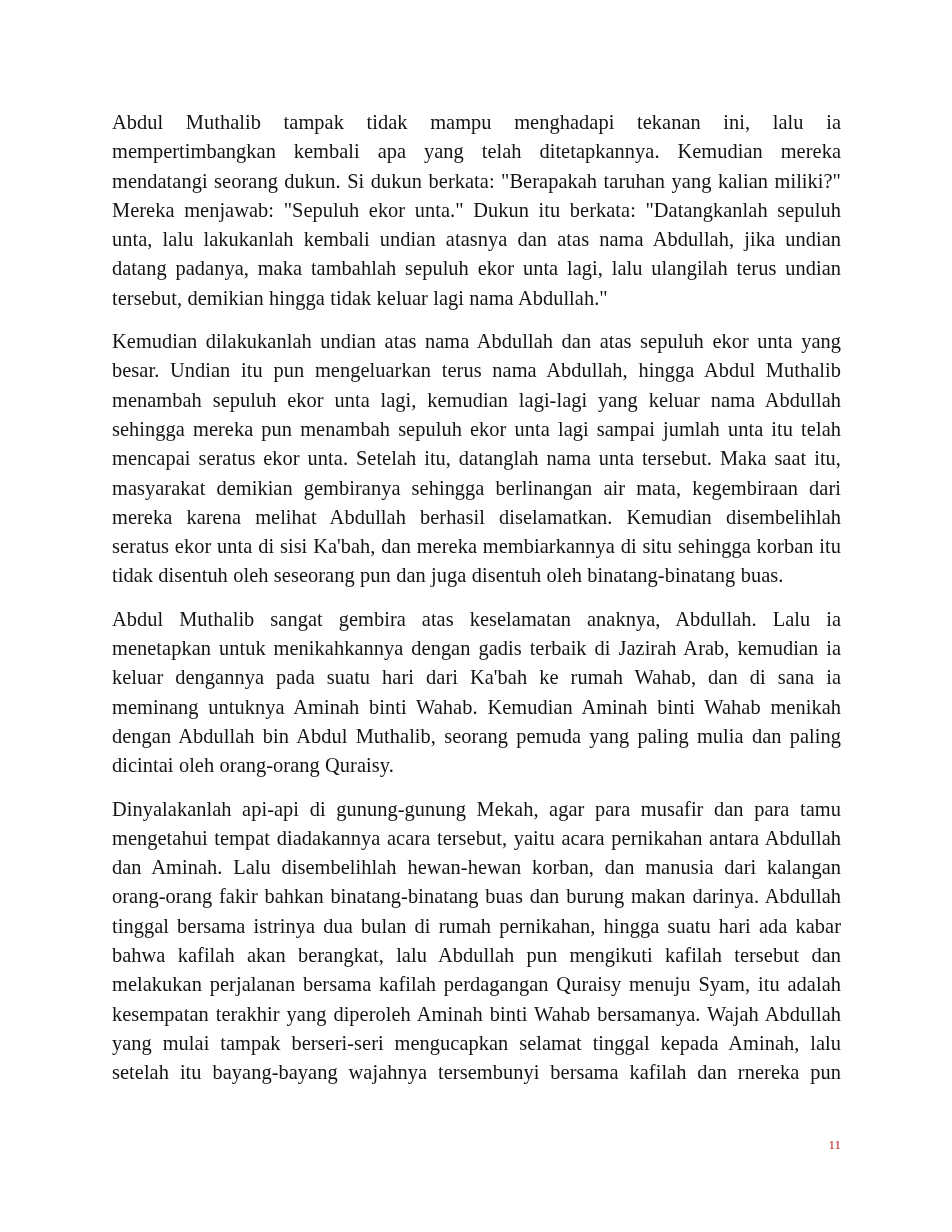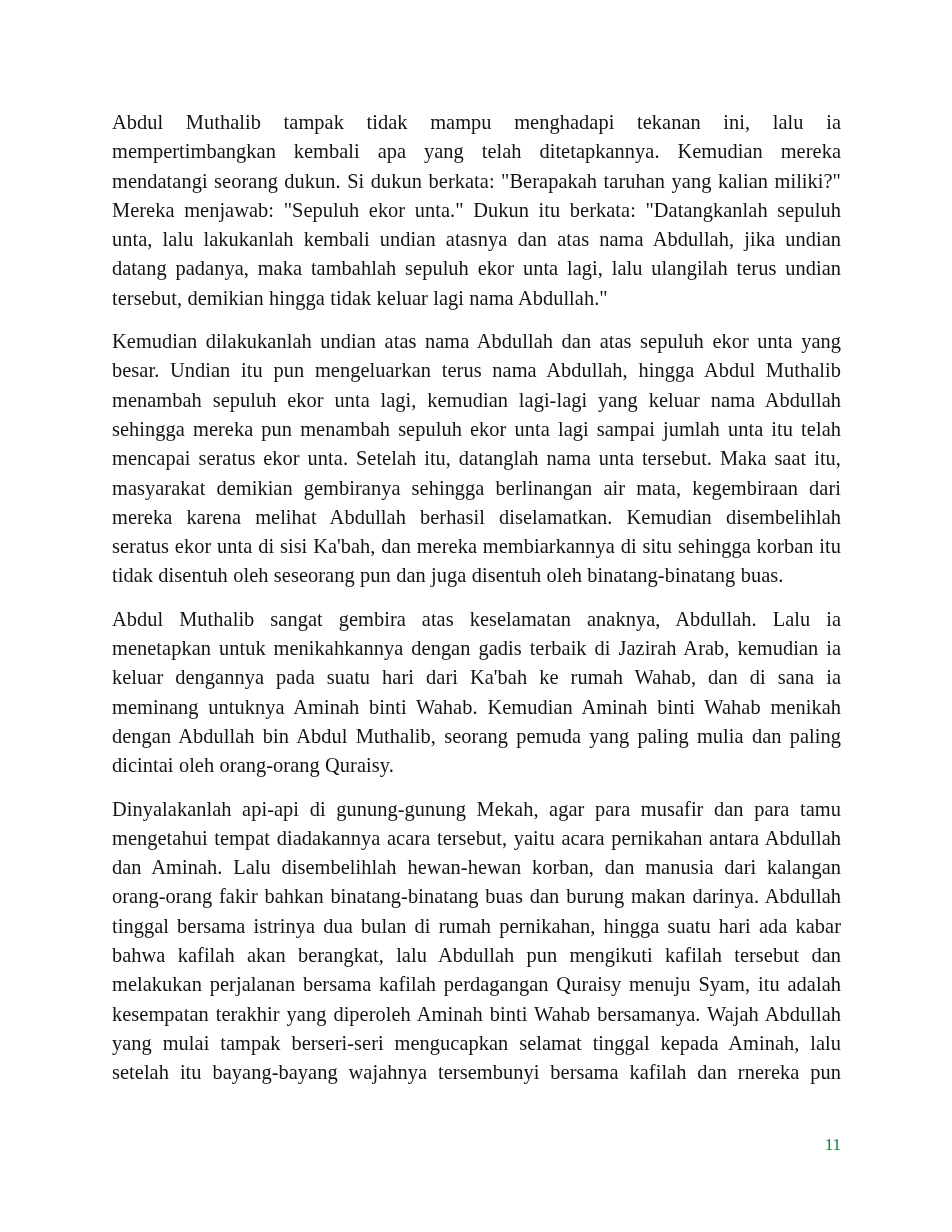--- a/index.html
+++ b/index.html
@@ -49,23 +49,23 @@
 
   
   .para.cut-off {
     text-align-last: justify;
   }
 
   #page-number {
     position: absolute;
     right: 111px;
     top: 1135px;
-    font-size: 17px;
+    font-size: 13px;
     line-height: 20px;
-    color: #15803d;
+    color: #b91c1c;
     text-align: center;
     font-family: "Liberation Serif", "DejaVu Serif", serif;
   }
 </style>
 </head>
 <body>
 
 <div id="page">
 
   <div id="content">

